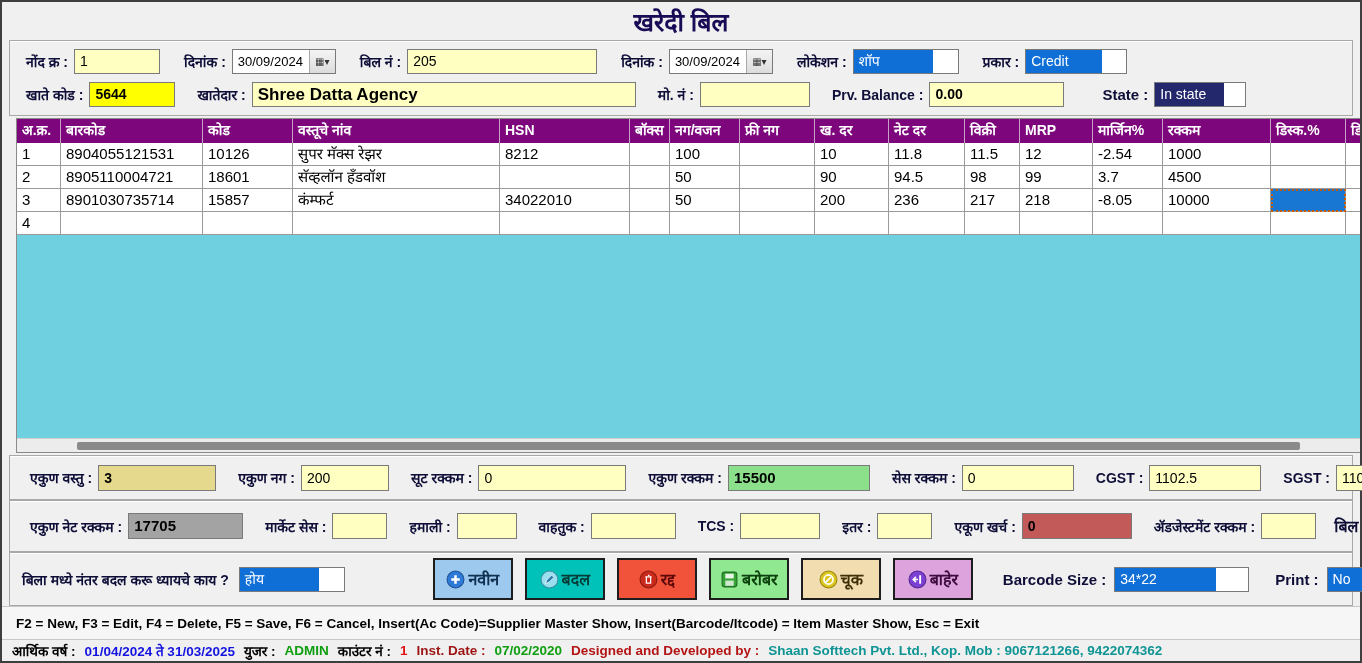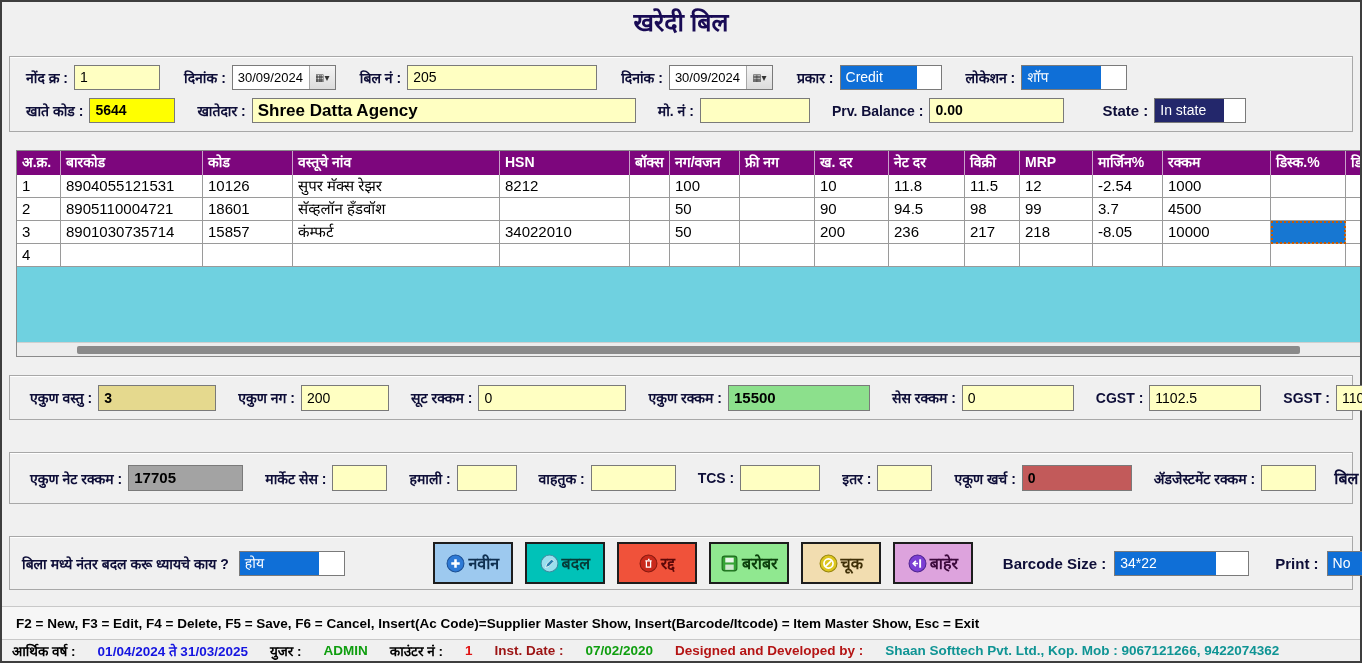--- a/index.html
+++ b/index.html
@@ -6,21 +6,21 @@
   html, body { width: 1362px; height: 663px; overflow: hidden; }
   body { font-family: "Liberation Sans", "DejaVu Sans", sans-serif; background: #e8e8e8; }
   .window {
     width: 1362px; height: 663px; background: #f0f0f0;
     border: 2px solid #3e3e3e; display: flex; flex-direction: column;
   }
   .titlebar { height: 38px; display: flex; align-items: center; justify-content: center; flex: none; }
   .title { font-size: 25px; font-weight: bold; color: #190b55; }
 
   
-  .group { border: 1px solid #a8a8a8; box-shadow: 0 1px 0 #fff inset; background: #f0f0f0; margin: 16px 7px; flex: none; }
+  .group { border: 1px solid #a8a8a8; box-shadow: 0 1px 0 #fff inset; background: #f0f0f0; margin: 0 7px; flex: none; }
 
   .hdr-group { height: 76px; display: flex; flex-direction: column; justify-content: space-evenly; }
   .hrow { display: flex; align-items: center; padding: 0 16px; }
   .hfield { display: flex; align-items: center; }
   .lbl { font-weight: bold; color: #0e0e38; font-size: 14px; white-space: nowrap; margin-right: 6px; }
   .box { border: 1px solid #7a7a7a; background: #ffffc2; height: 25px; line-height: 23px; padding: 0 5px; font-size: 14px; color: #000; overflow: hidden; white-space: nowrap; }
   .box.bright { background: #ffff00; font-weight: bold; }
   .box.big { font-weight: bold; font-size: 17px; font-family: "Liberation Sans", "DejaVu Sans", sans-serif; }
   .box.bold { font-weight: bold; }
 
@@ -71,21 +71,21 @@
   .fgroup { height: 54px; display: flex; align-items: center; padding: 0 12px; }
   .q-lbl { font-weight: bold; color: #0e0e38; font-size: 14px; white-space: nowrap; margin-right: 10px; }
   .btns { display: flex; gap: 12px; margin-left: 88px; justify-content: center; }
   .abtn { display: flex; align-items: center; justify-content: center; gap: 3px; width: 80px; height: 42px; border: 2px solid #1d1d1d; font-size: 16px; font-weight: bold; color: #103030; cursor: pointer; font-family: inherit; }
   .abtn svg { flex: none; }
   .bc-wrap { display: flex; align-items: center; margin-left: 30px; }
   .bc-lbl { font-weight: bold; font-size: 15px; color: #0e0e38; margin-right: 8px; white-space: nowrap; }
 
   
   .helpline { height: 24px; flex: none; background: #f6f6f6; border-top: 1px solid #c8c8c8; border-bottom: 1px solid #c8c8c8; display: flex; align-items: center; padding: 16px 14px; font-size: 13.5px; font-weight: bold; color: #000; white-space: nowrap; overflow: hidden; }
-  .statusbar { height: 21px; flex: none; display: flex; align-items: center; padding: 0 10px; gap: 22px; font-size: 13.5px; font-weight: bold; white-space: nowrap; overflow: hidden; }
+  .statusbar { height: 21px; flex: none; display: flex; align-items: center; padding: 0 10px; gap: 9px; font-size: 13.5px; font-weight: bold; white-space: nowrap; overflow: hidden; }
 </style>
 </head>
 <body>
 
 <div class="window">
 
   <div class="titlebar">
     <span class="title">खरेदी बिल</span>
   </div>
 
@@ -107,30 +107,30 @@
         <div class="box" style="width:190px;">205</div>
       </div>
       <div class="hfield">
         <span class="lbl">दिनांक :</span>
         <div class="dcombo" style="width:104px;">
           <span class="dval">30/09/2024</span>
           <span class="dbtn">▦▾</span>
         </div>
       </div>
       <div class="hfield">
+        <span class="lbl">लोकेशन :</span>
+        <div class="scombo" style="width:106px;">
+          <span class="sel">शॉप</span>
+          <span class="gap"></span>
+        </div>
+      </div>
+      <div class="hfield">
         <span class="lbl">प्रकार :</span>
         <div class="scombo" style="width:102px;">
           <span class="sel">Credit</span>
-          <span class="gap"></span>
-        </div>
-      </div>
-      <div class="hfield">
-        <span class="lbl">लोकेशन :</span>
-        <div class="scombo" style="width:106px;">
-          <span class="sel">शॉप</span>
           <span class="gap"></span>
         </div>
       </div>
     </div>
     <div class="hrow" style="gap:22px;">
       <div class="hfield">
         <span class="lbl">खाते कोड :</span>
         <div class="box bright" style="width:86px;">5644</div>
       </div>
       <div class="hfield">

